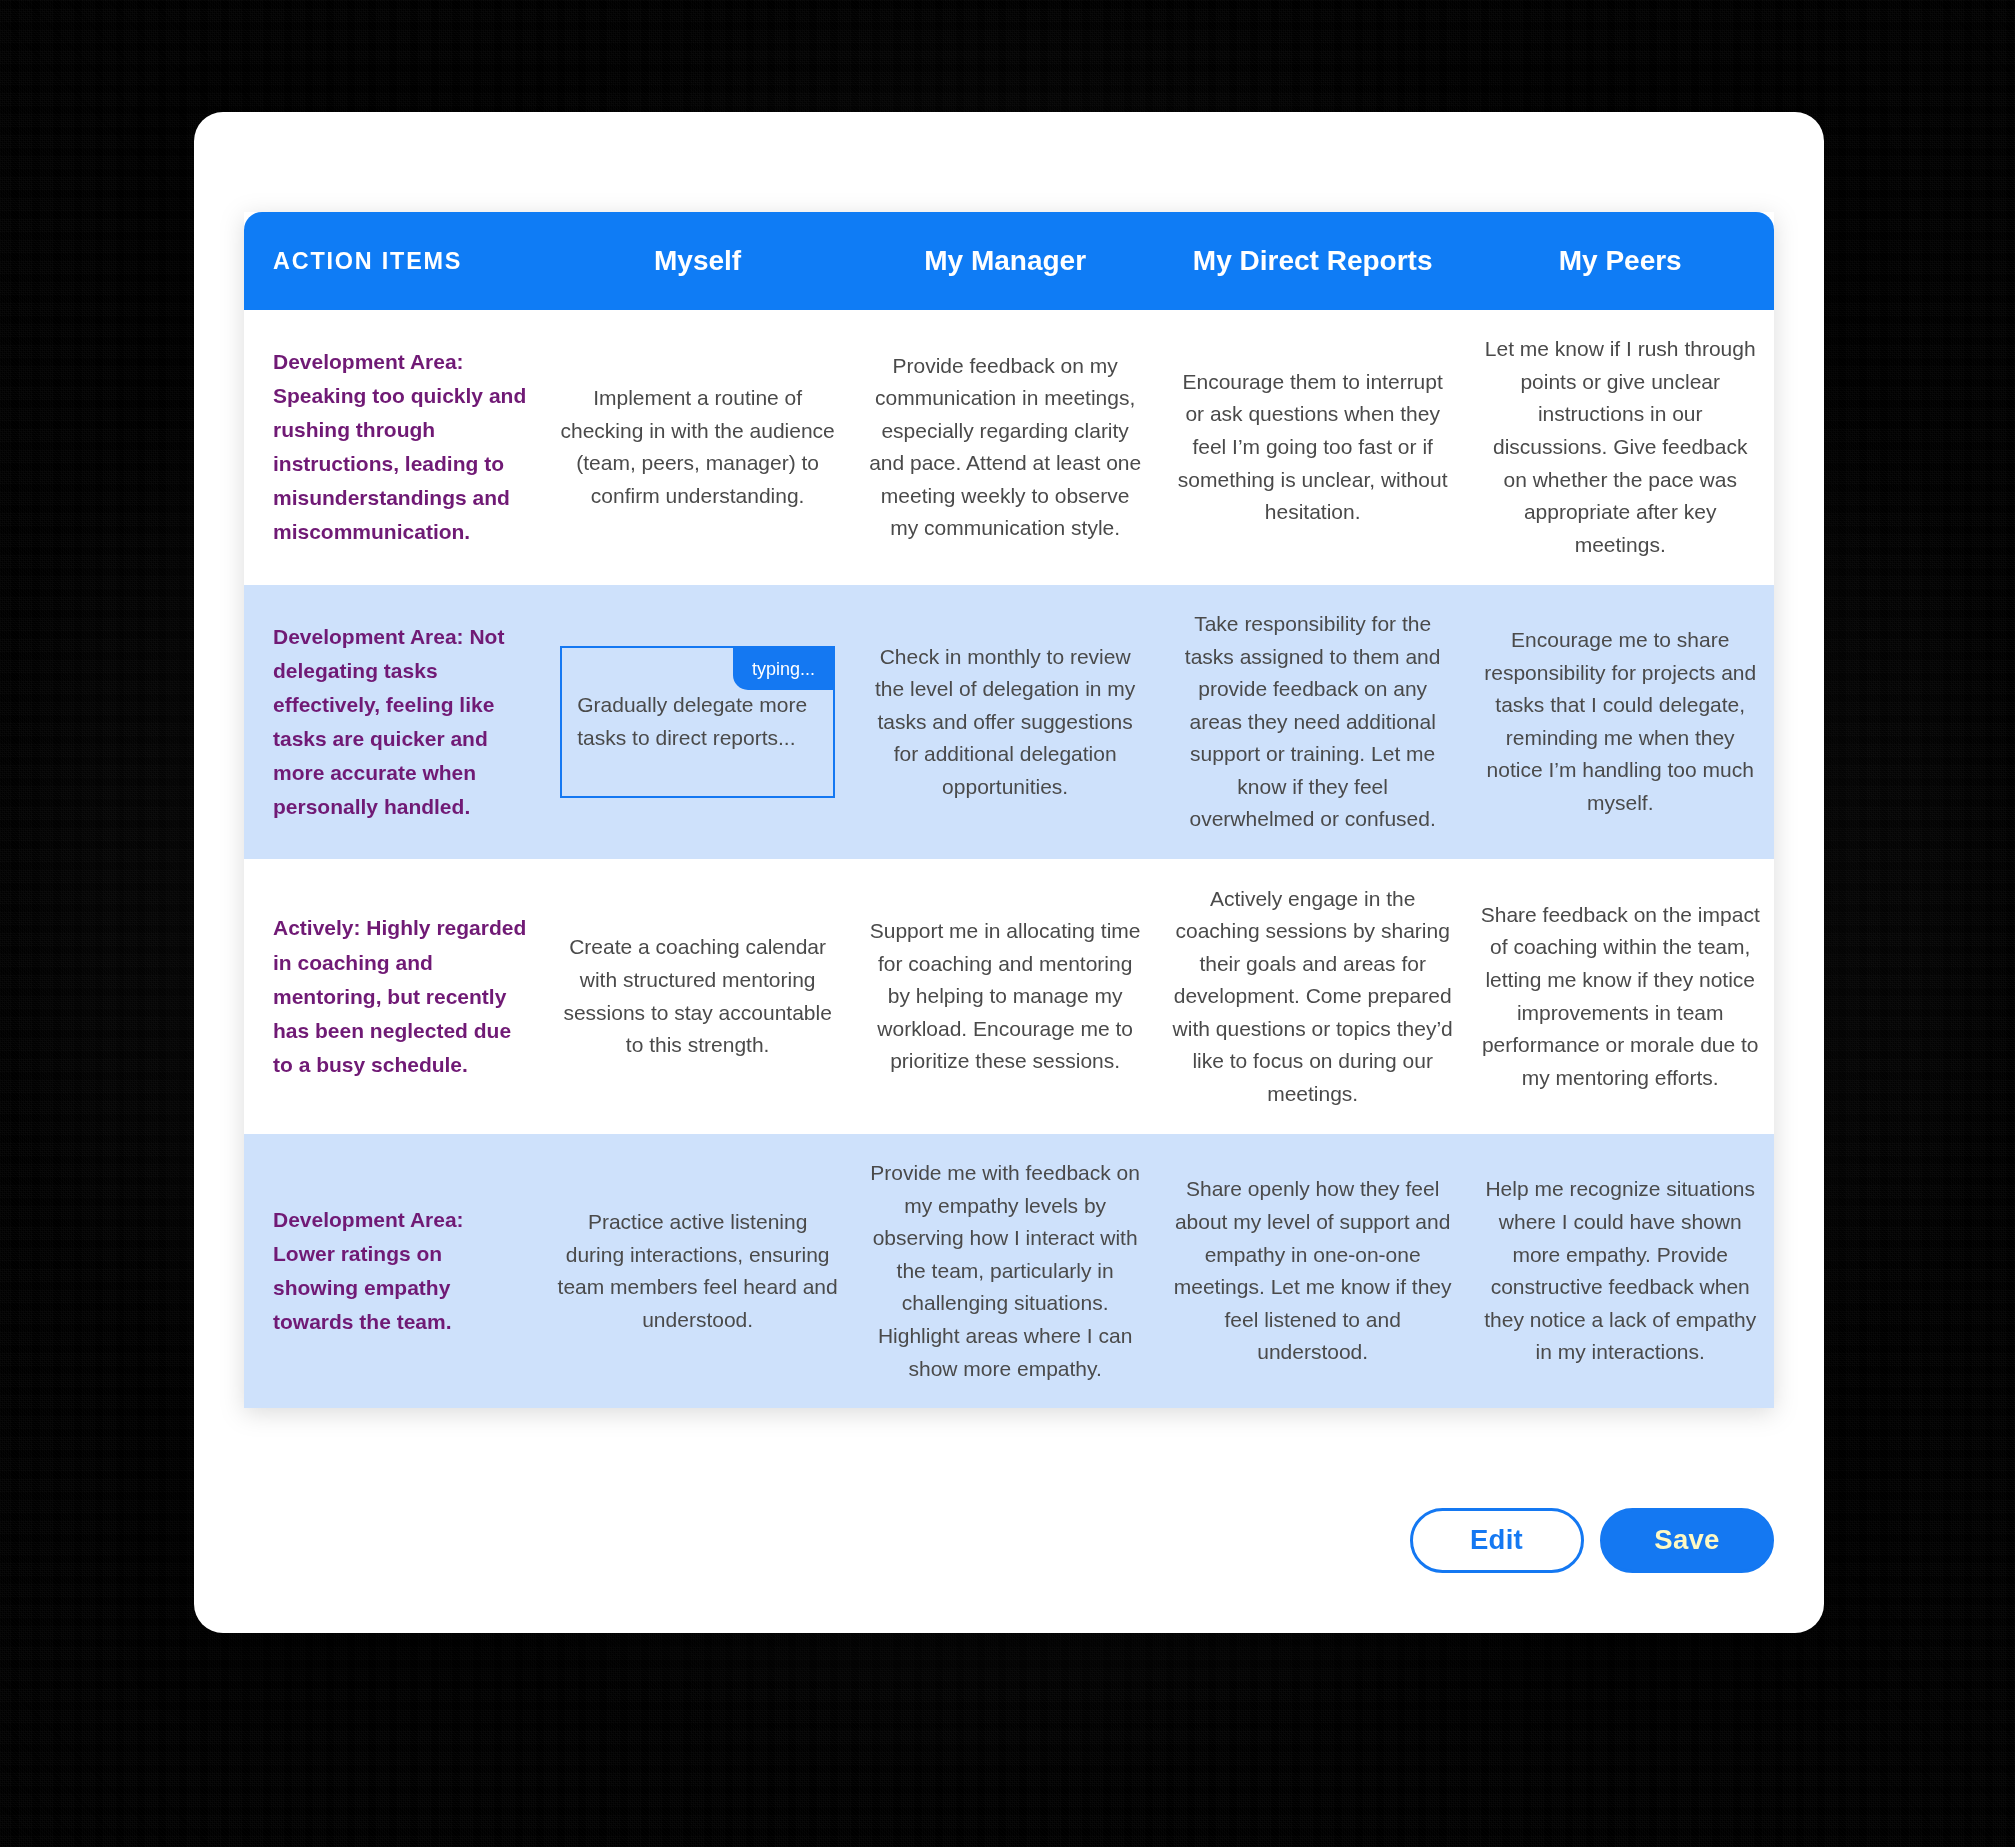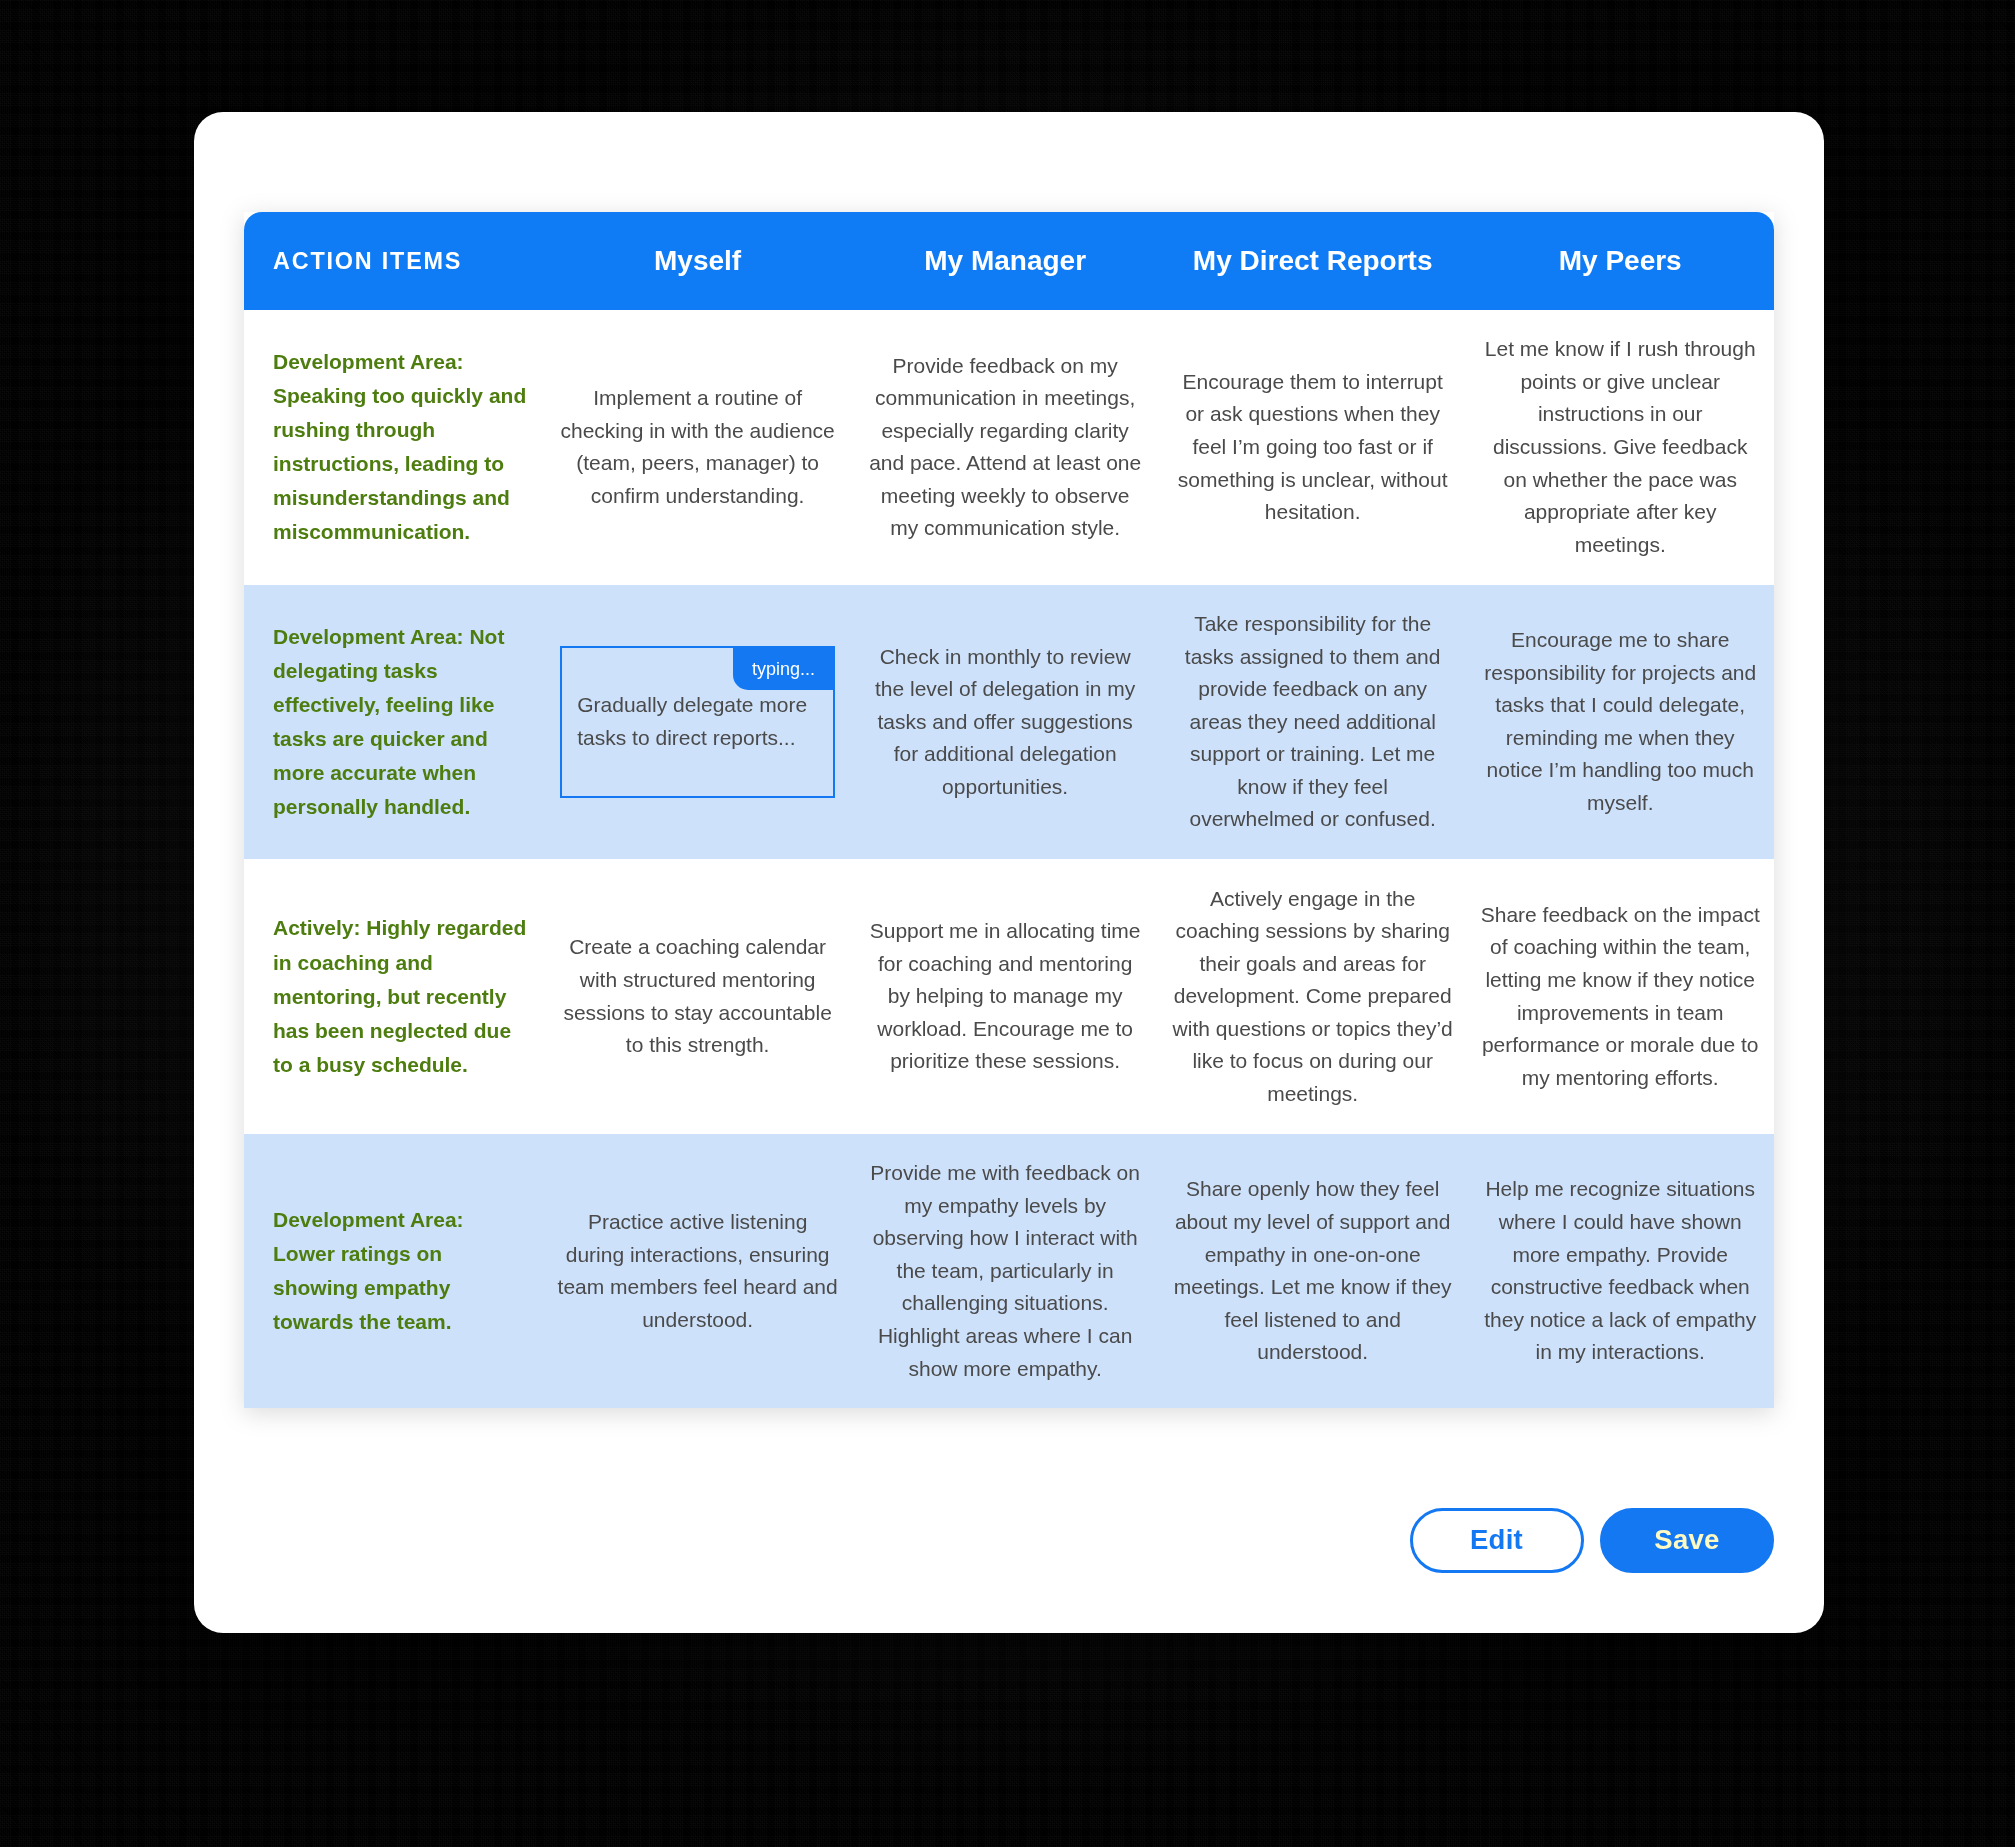--- a/index.html
+++ b/index.html
@@ -88,21 +88,21 @@
     font-size: 21px;
     line-height: 1.55;
     color: #4a4a4a;
     padding: 23.4px 13.7px;
     text-align: center;
     vertical-align: middle;
   }
   table.action-table tbody td.area-cell {
     text-align: left;
     font-weight: 700;
-    color: #4d7c0f;
+    color: #701a75;
     padding-left: 29px;
     padding-right: 15px;
     font-size: 21px;
     line-height: 1.62;
   }
   table.action-table tbody tr.alt td { background: #cee1fb; }
   table.action-table tbody tr:not(.alt) td { background: #ffffff; }
 
   
   col.c-area    { width: 19.6%; }

